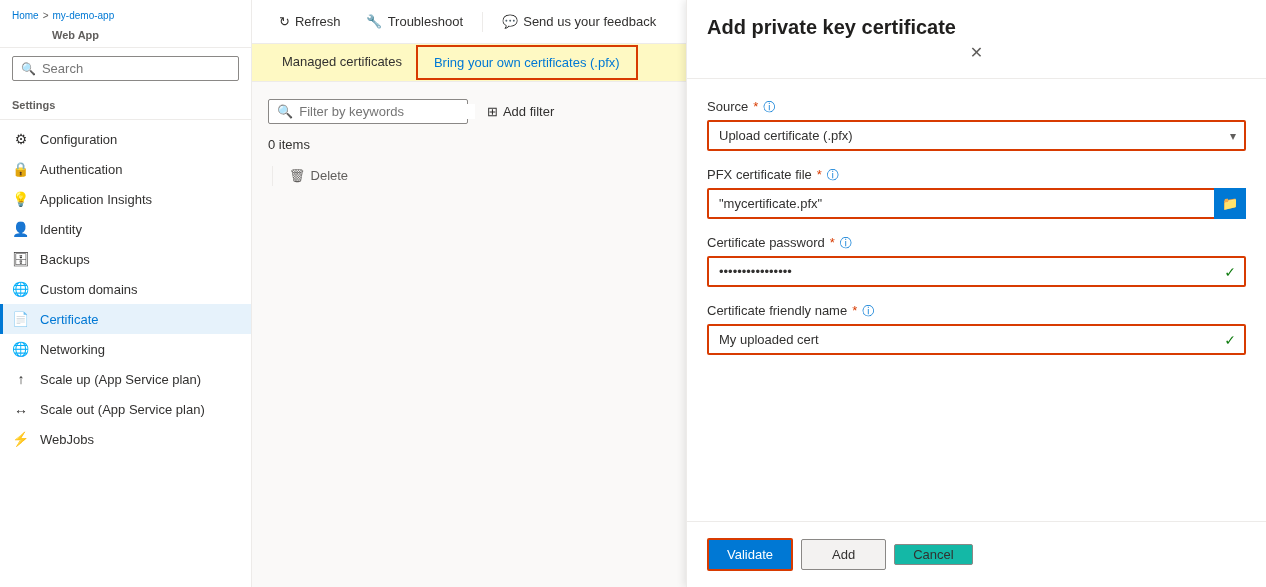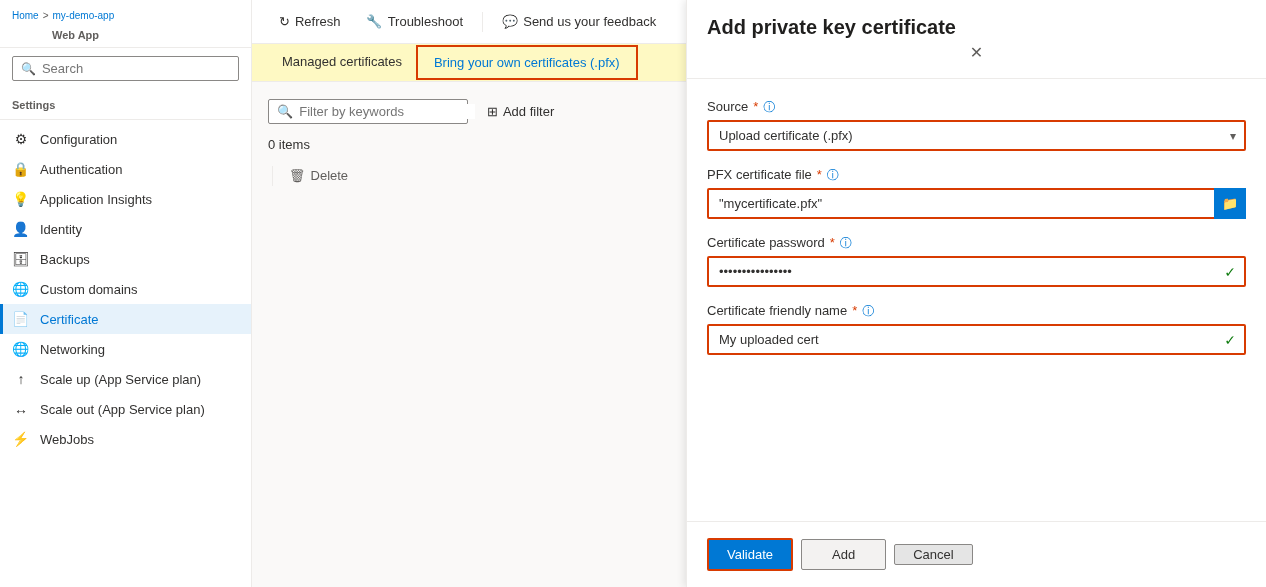--- a/index.html
+++ b/index.html
@@ -285,21 +285,21 @@
       padding: 7px 30px;
       background: #f3f2f1;
       color: #323130;
       border: 1px solid #8a8886;
       cursor: pointer;
       font-size: 13px;
       border-radius: 2px;
     }
     .btn-cancel {
       padding: 2px 18px;
-      background: #e5e5e5;
+      background: #14b8a6;
       color: #323130;
       border: 1px solid #8a8886;
       cursor: pointer;
       font-size: 13px;
       border-radius: 2px;
     }
   </style>
 </head>
 <body>
 

